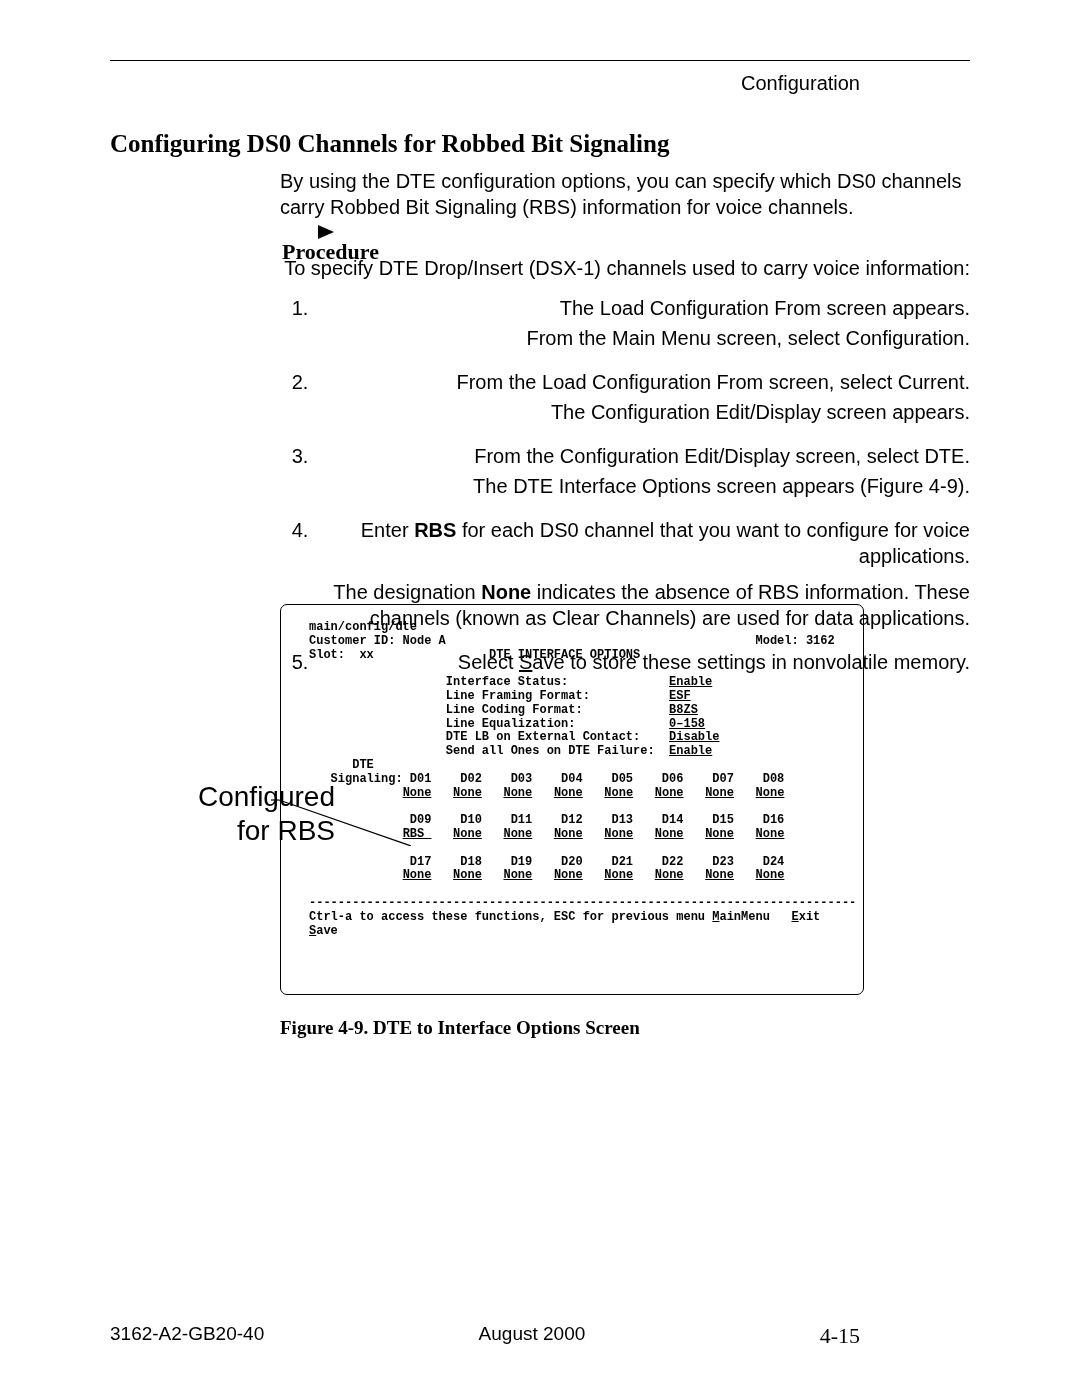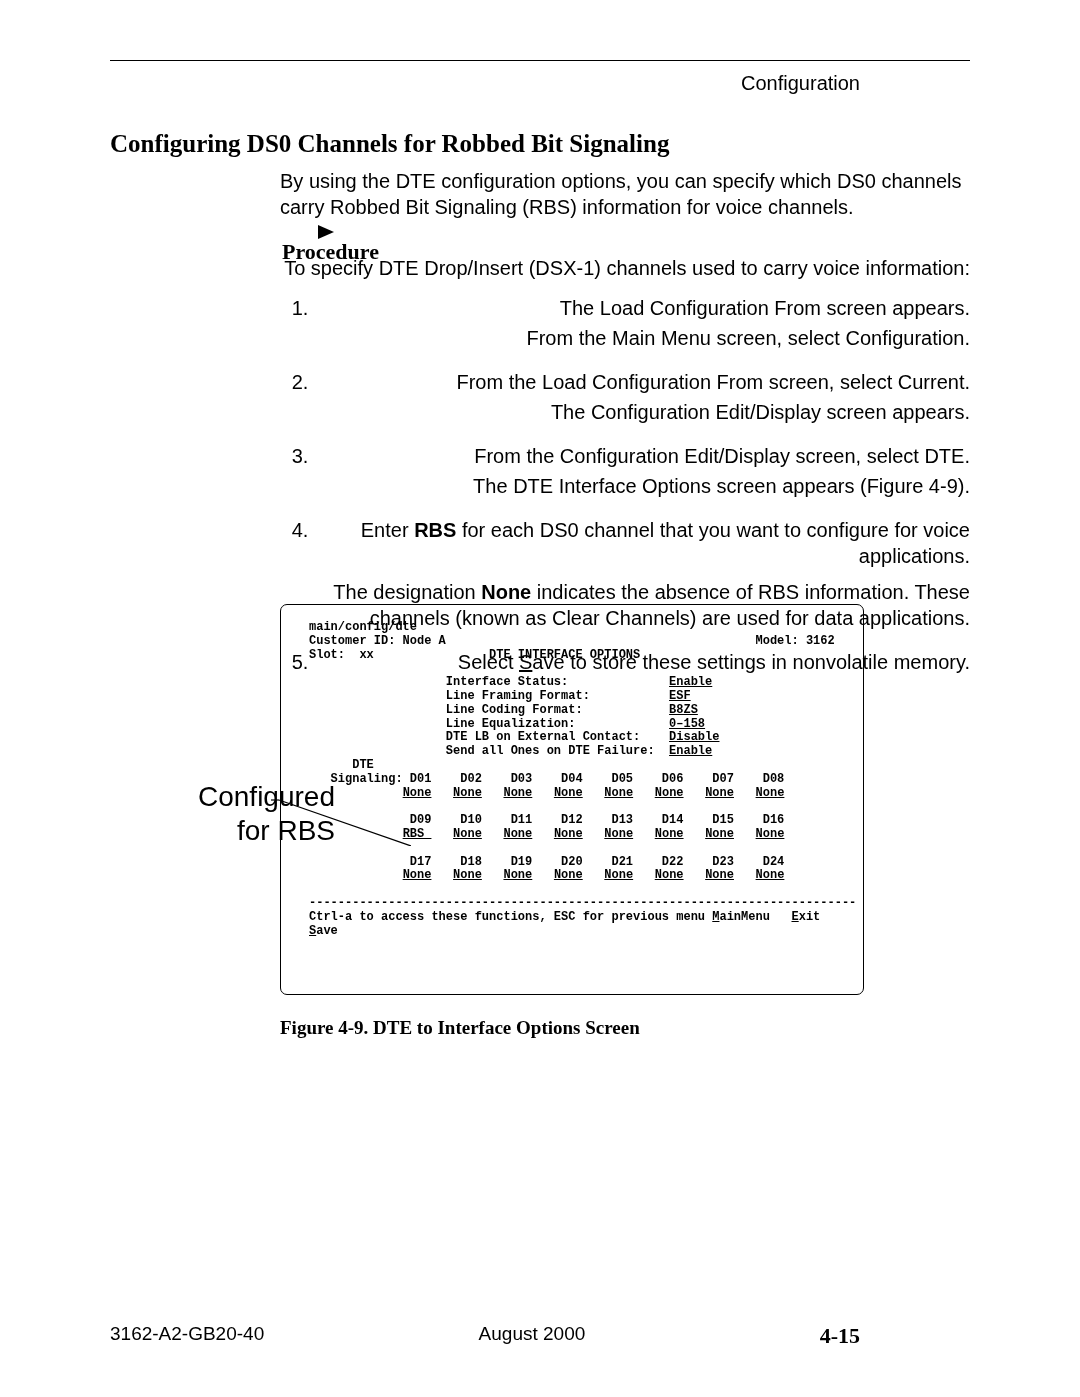--- a/index.html
+++ b/index.html
@@ -131,21 +131,21 @@
     position: absolute;
     left: 110px;
     right: 110px;
     top: 1323px;
     display: flex;
     justify-content: space-between;
     font-size: 19px;
   }
   .footer .pagenum {
     font-family: "Times New Roman", Times, serif;
-    font-weight: bold;
+    font-weight: normal;
     font-size: 22px;
     margin-left: 20px;
   }
 </style>
 </head>
 <body>
 
 <div class="page">
 
   <div class="rule"></div>

